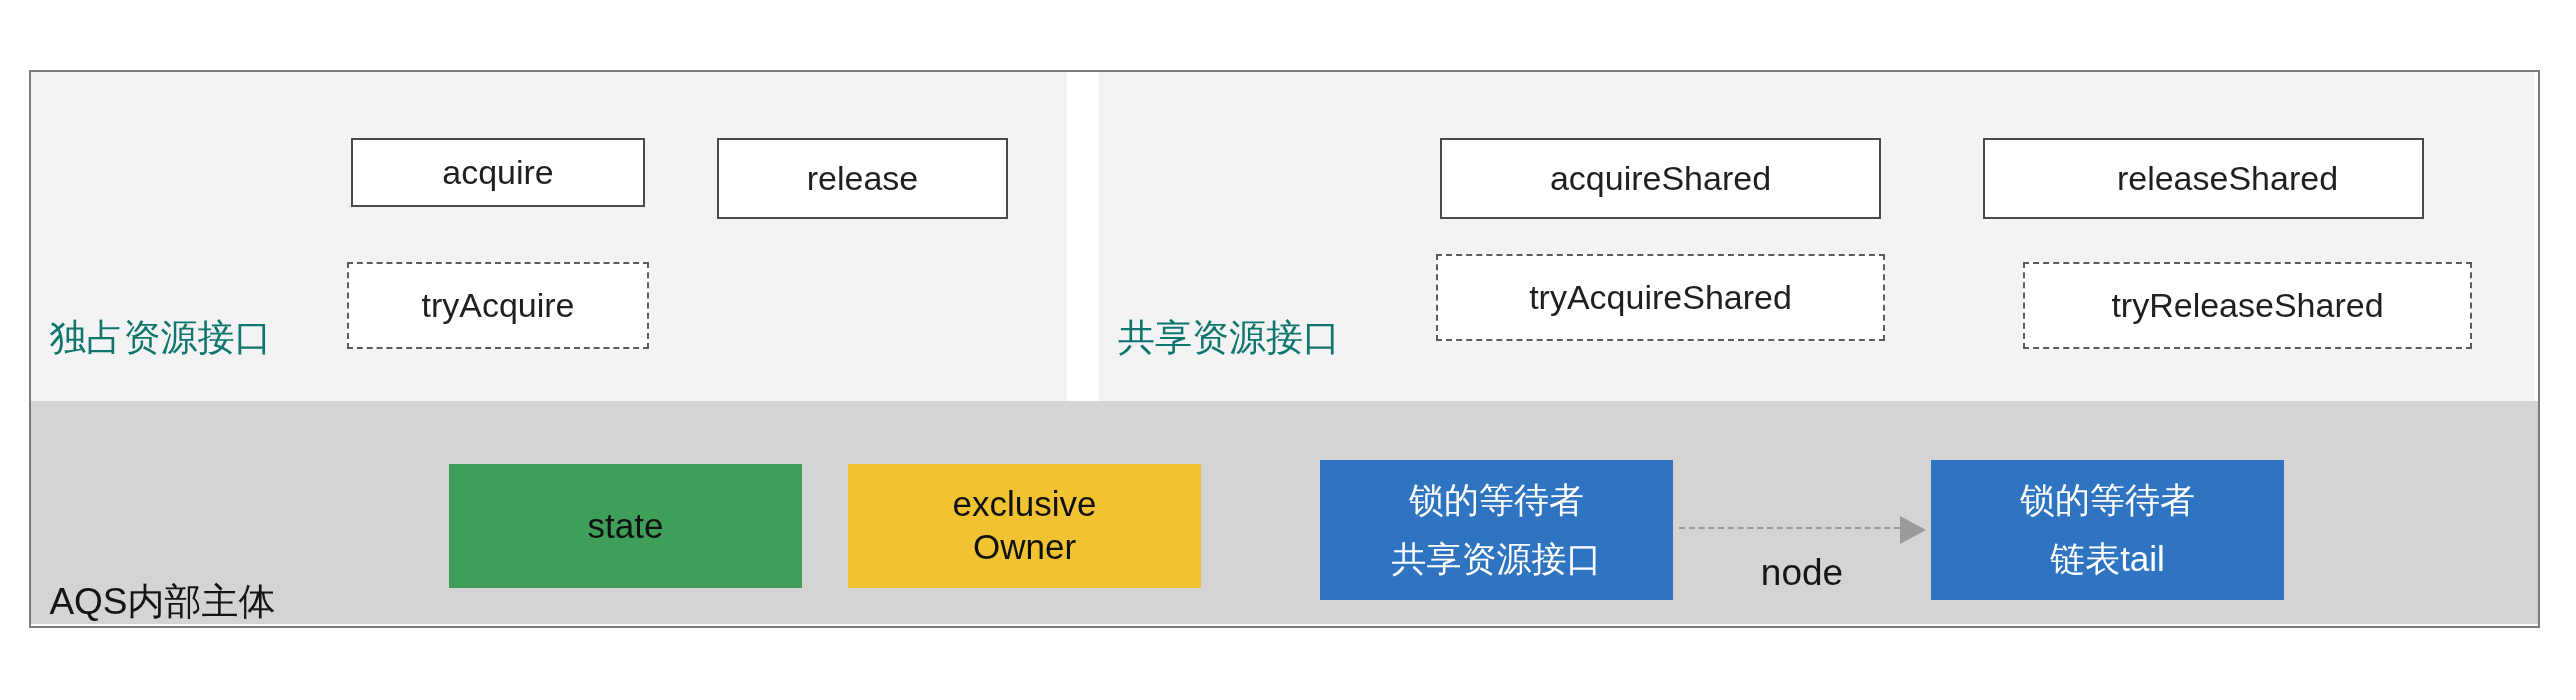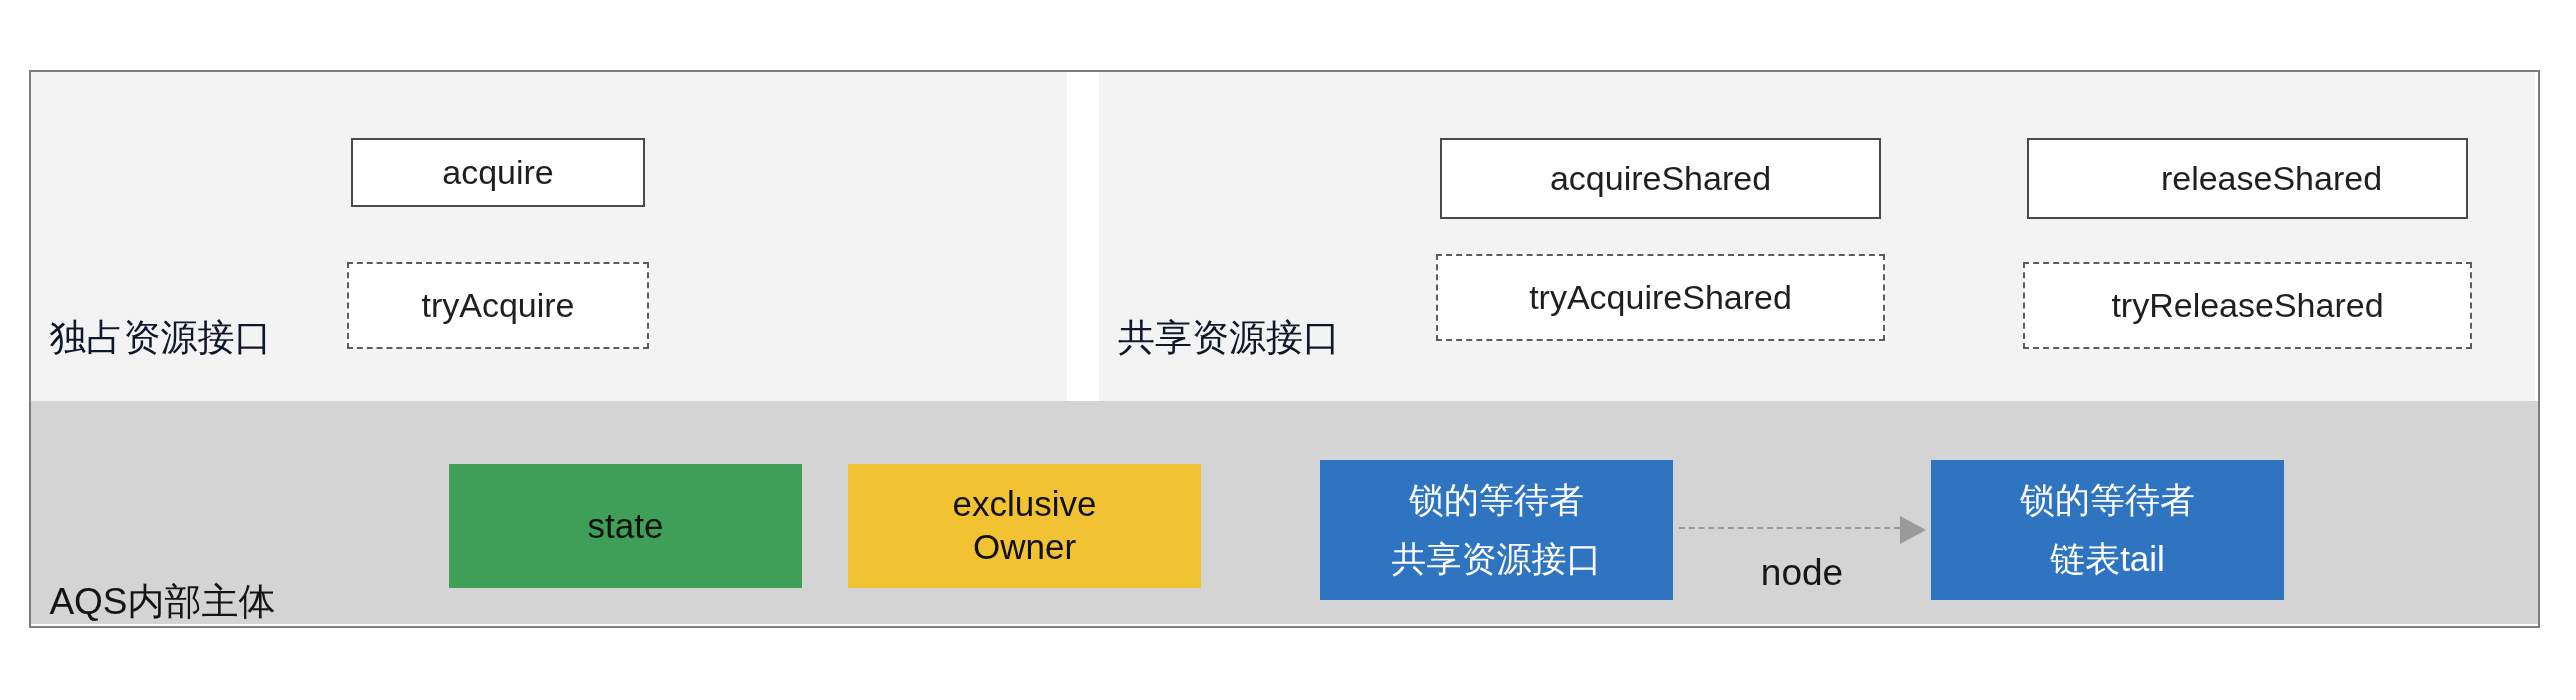--- a/index.html
+++ b/index.html
@@ -29,21 +29,21 @@
     background: #ffffff;
     display: flex; align-items: center; justify-content: center;
     font-size: 34px; color: #1f1f1f;
   }
   .solid  { border: 2.2px solid #4a4a4a; }
   .dashed { border: 2.2px dashed #5c5c5c; }
 
   .section-label {
     position: absolute;
     font-size: 37px;
-    color: #0f172a;
+    color: #0f766e;
     white-space: nowrap;
     font-family: Liberation Serif, serif;
   }
   .body-label {
     position: absolute;
     font-size: 37px;
     color: #141414;
     white-space: nowrap;
   }
 
@@ -95,27 +95,28 @@
   .pos-body-label      { left: 18.4px;   top: 505px; }
 </style>
 </head>
 <body>
 
 <div class="diagram">
 
   <div class="panel panel-exclusive">
     <div class="section-label pos-exclusive-label">独占资源接口</div>
     <div class="api-box solid pos-acquire">acquire</div>
+    <div class="api-box solid pos-release">release</div>
     <div class="api-box dashed pos-tryacquire">tryAcquire</div>
   </div>
 
   <div class="panel panel-shared">
     <div class="section-label" style="left:19px; top:241px; position:absolute;">共享资源接口</div>
     <div class="api-box solid" style="left:341px; top:66px; width:441px; height:81px;">acquireShared</div>
-    <div class="api-box solid" style="left:928px; top:66px; width:441px; height:81px;padding-left:48px;">releaseShared</div>
+    <div class="api-box solid" style="left:884px; top:66px; width:441px; height:81px;padding-left:48px;">releaseShared</div>
     <div class="api-box dashed" style="left:337px; top:182px; width:449px; height:87px;">tryAcquireShared</div>
     <div class="api-box dashed" style="left:924px; top:190px; width:449px; height:87px;">tryReleaseShared</div>
   </div>
 
   <div class="panel panel-body"></div>
 
   <div class="body-label pos-body-label">AQS内部主体</div>
 
   <div class="field-box box-state" style="background: rgb(63, 158, 88);">
     <span>state</span>

